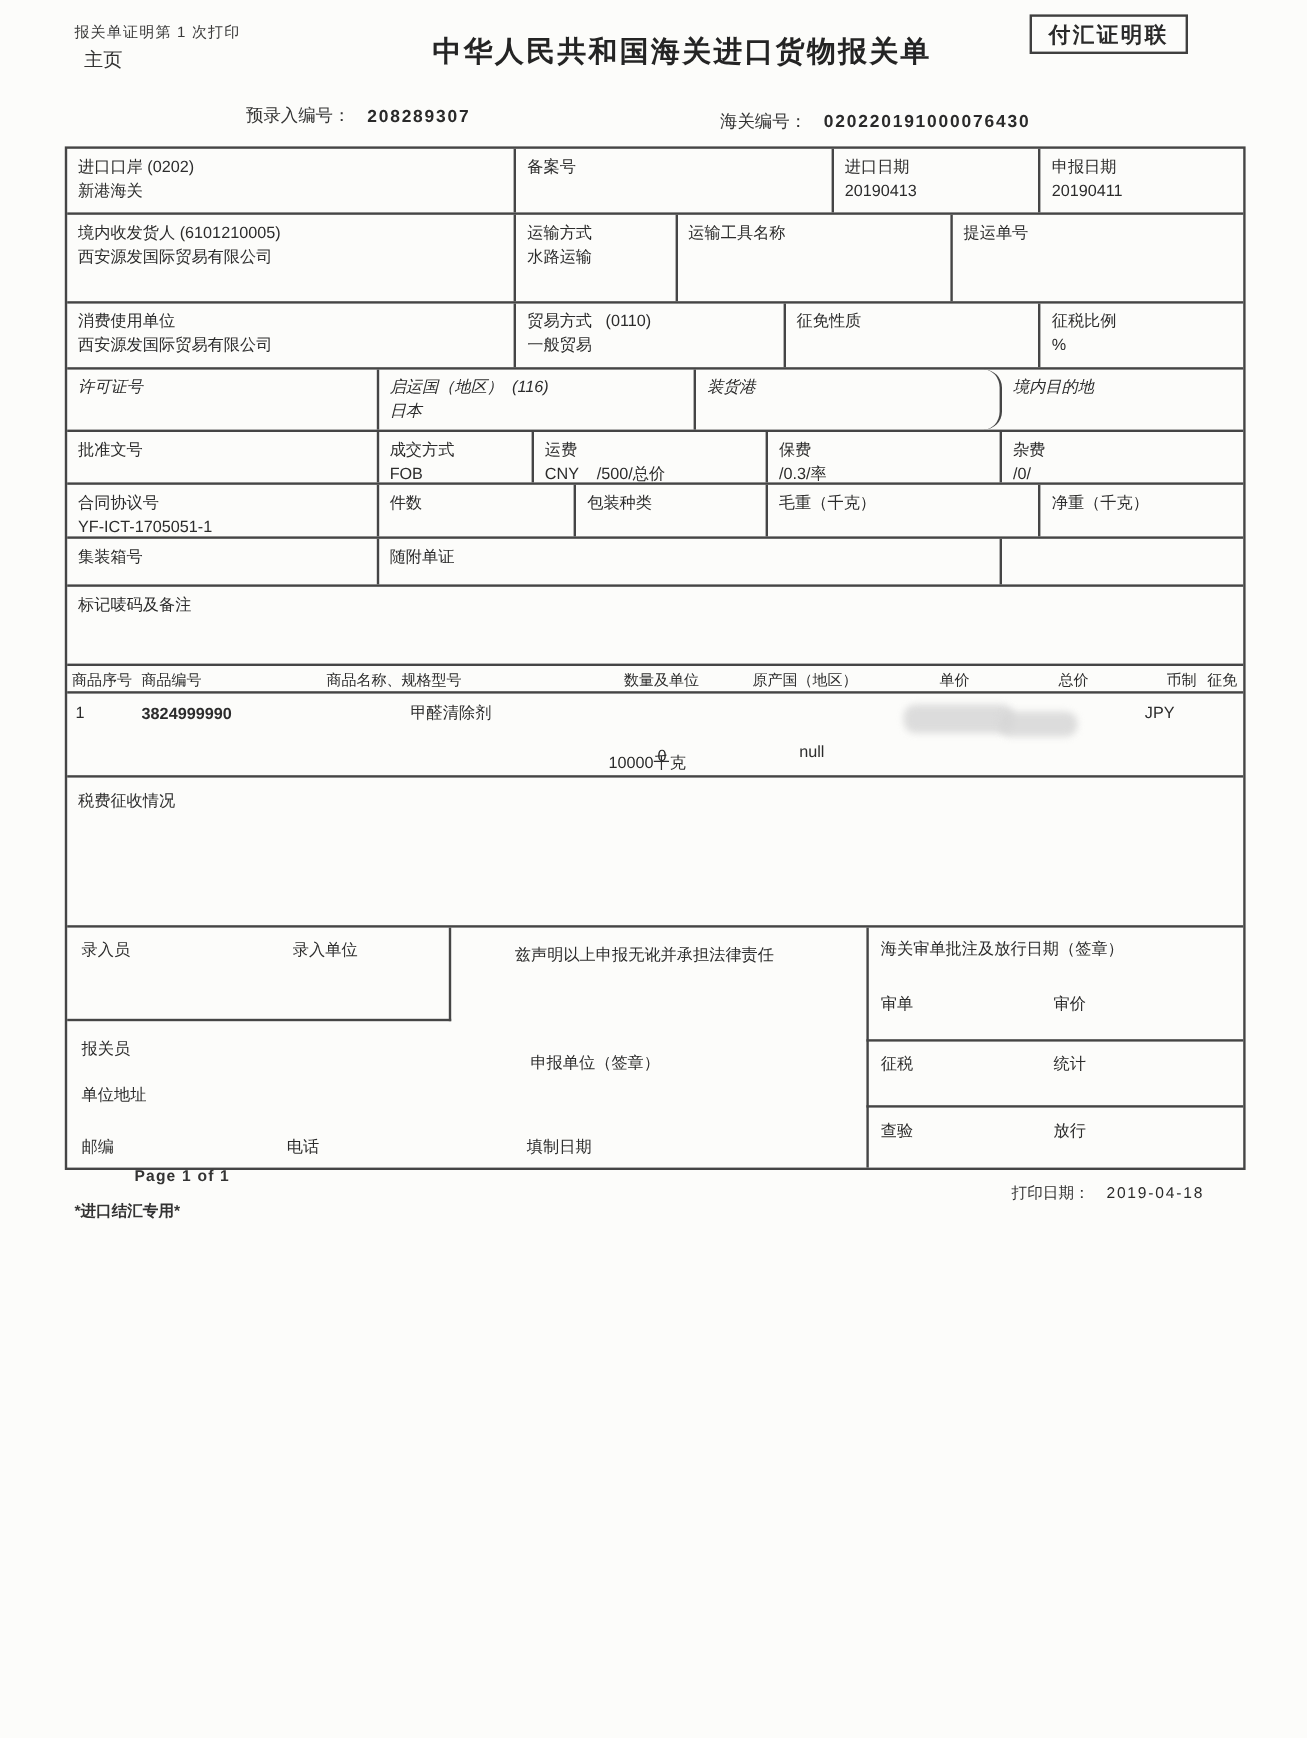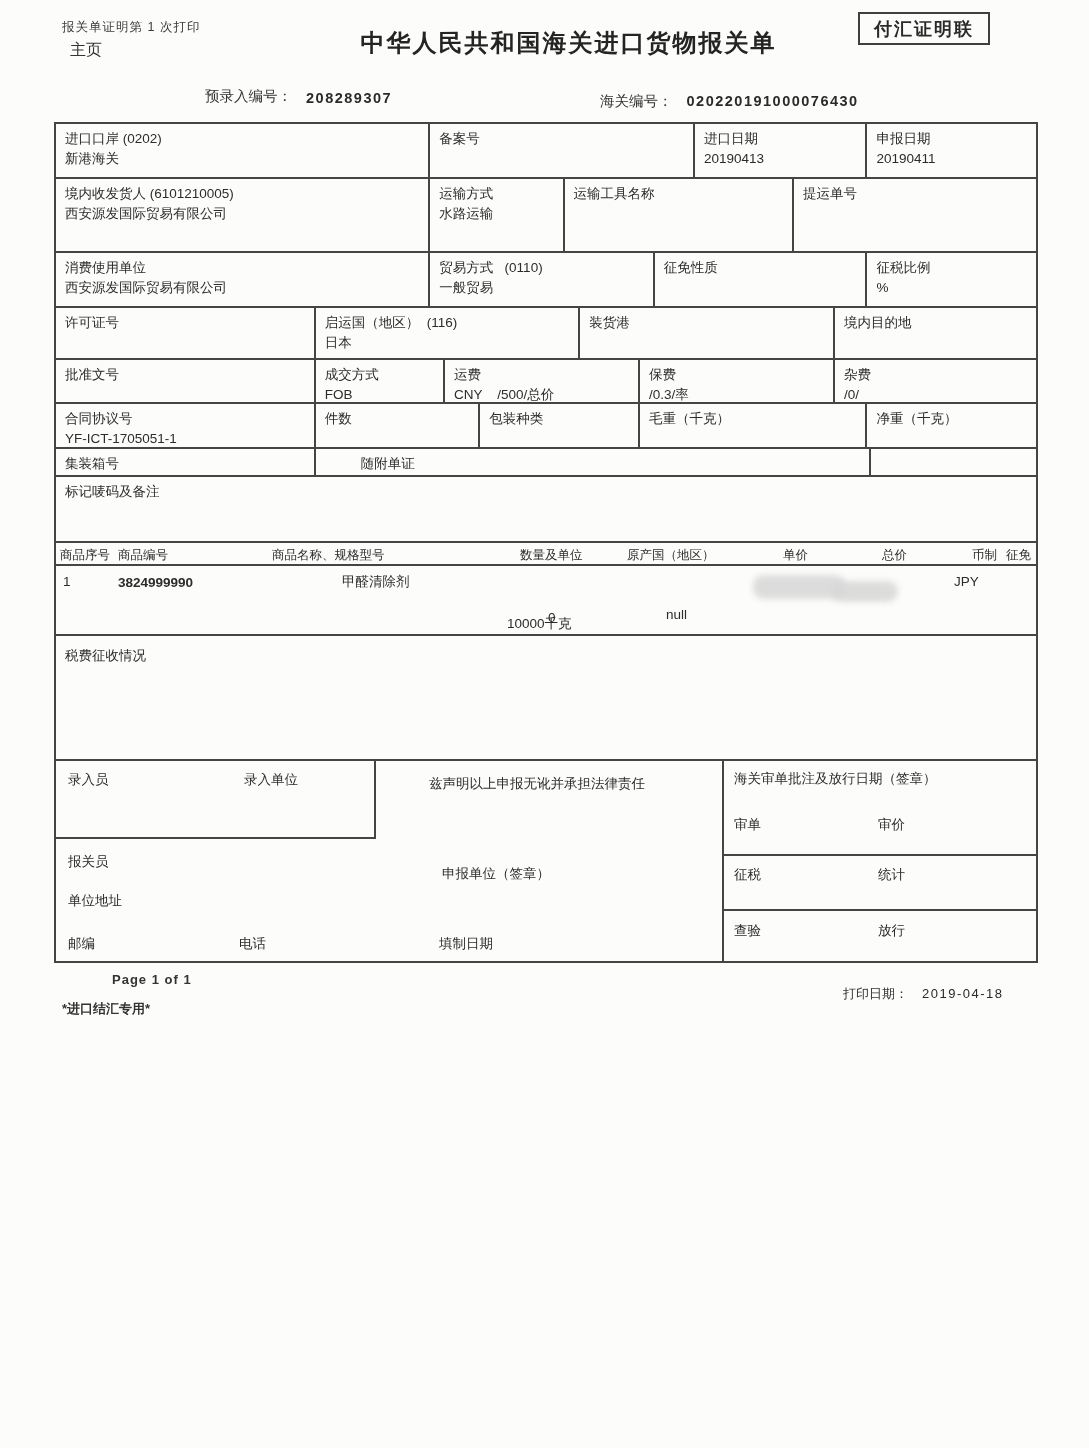--- a/index.html
+++ b/index.html
@@ -112,29 +112,29 @@
       </div>
       <div class="tcell" style="width:21.7%;">
         <div class="lbl">征免性质</div>
       </div>
       <div class="tcell end" style="width:17.2%;">
         <div class="lbl">征税比例</div>
         <div class="val">%</div>
       </div>
     </div>
 
-    <div class="trow" style="height:52px;">
+    <div class="trow" style="height:52px;font-style:italic;">
       <div class="tcell" style="width:26.5%;">
         <div class="lbl">许可证号</div>
       </div>
       <div class="tcell" style="width:27%;">
         <div class="lbl">启运国（地区）  (116)</div>
         <div class="val">日本</div>
       </div>
-      <div class="tcell" style="width:26%;">
+      <div class="tcell" style="width:26%;border-radius:15px;">
         <div class="lbl">装货港</div>
       </div>
       <div class="tcell end" style="width:20.5%;">
         <div class="lbl">境内目的地</div>
       </div>
     </div>
 
     <div class="trow" style="height:44px;">
       <div class="tcell" style="width:26.5%;">
         <div class="lbl">批准文号</div>
@@ -169,21 +169,21 @@
         <div class="lbl">包装种类</div>
       </div>
       <div class="tcell" style="width:23.2%;">
         <div class="lbl">毛重（千克）</div>
       </div>
       <div class="tcell end" style="width:17.2%;">
         <div class="lbl">净重（千克）</div>
       </div>
     </div>
 
-    <div class="trow" style="height:28px;gap:36px;">
+    <div class="trow" style="height:40px;">
       <div class="tcell" style="width:26.5%;">
         <div class="lbl">集装箱号</div>
       </div>
       <div class="tcell" style="width:53%;">
         <div class="lbl">随附单证</div>
       </div>
     </div>
 
     <div class="trow" style="height:66px;">
       <div class="tcell end" style="width:100%;">

